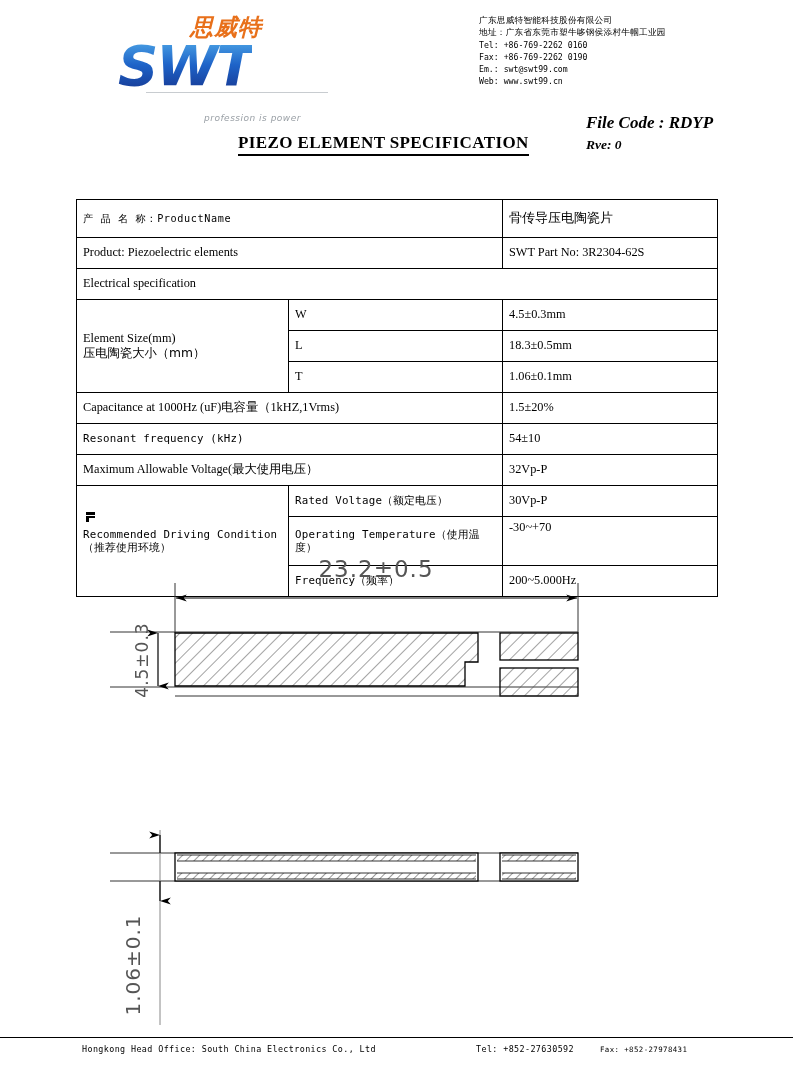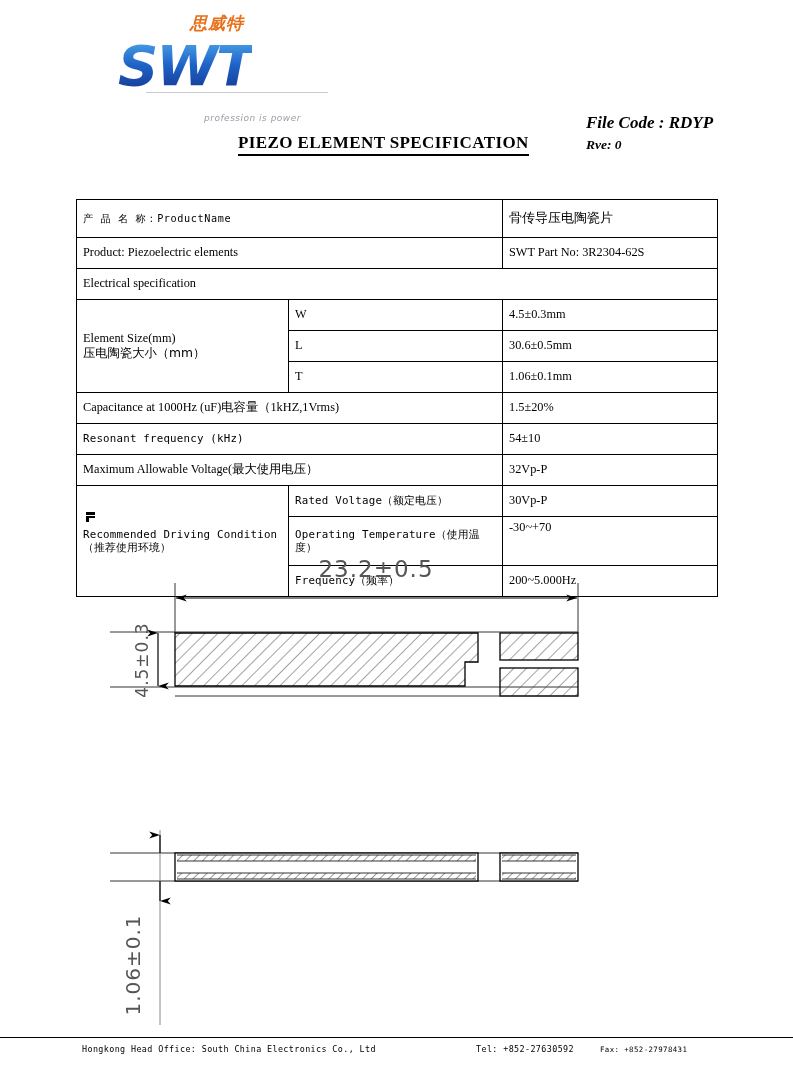--- a/index.html
+++ b/index.html
@@ -25,21 +25,21 @@
   }
   .logo-block {
     position: absolute;
     left: 118px; top: 12px;
     width: 210px; height: 92px;
   }
   .logo-cn {
     position: absolute;
     left: 72px; top: 0px;
     font-family: "DejaVu Sans", sans-serif;
-    font-size: 17px;
+    font-size: 23px;
     font-weight: bold;
     font-style: italic;
     letter-spacing: 1px;
     color: #E8701A;
     white-space: nowrap;
   }
   .logo-swt {
     position: absolute;
     left: 0px; top: 26px;
     font-family: "DejaVu Sans", sans-serif;
@@ -224,20 +224,28 @@
 
 <div class="header">
 
   <div class="logo-block">
     <div class="logo-cn">思威特</div>
     <div class="logo-swt">SWT</div>
     <div class="logo-rule"></div>
     <div class="logo-tagline">profession is power</div>
   </div>
 
+  <div class="contact">
+    <div class="cn">广东思威特智能科技股份有限公司</div>
+    <div class="cn">地址：广东省东莞市塑牛哆钢侯添村牛帼工业园</div>
+    <div>Tel: +86-769-2262 0160</div>
+    <div>Fax: +86-769-2262 0190</div>
+    <div>Em.: swt@swt99.com</div>
+    <div>Web: www.swt99.cn</div>
+  </div>
 </div>
 
 <div class="doc-title">PIEZO ELEMENT SPECIFICATION</div>
 <div class="file-code">File Code : RDYP</div>
 <div class="rev">Rve: 0</div>
 
 <table class="spec-table">
   <colgroup>
     <col style="width:212px">
     <col style="width:106px">
@@ -262,21 +270,21 @@
     <tr>
       <td rowspan="3" class="c">
         <div>Element Size(mm)</div>
         <div class="cn">压电陶瓷大小（mm）</div>
       </td>
       <td colspan="2" class="r-std">W</td>
       <td>4.5±0.3mm</td>
     </tr>
     <tr>
       <td colspan="2" class="r-std">L</td>
-      <td>30.6±0.5mm</td>
+      <td>18.3±0.5mm</td>
     </tr>
     <tr>
       <td colspan="2" class="r-std">T</td>
       <td>1.06±0.1mm</td>
     </tr>
 
     <tr>
       <td colspan="3" class="r-std">Capacitance at 1000Hz (uF)电容量（1kHZ,1Vrms)</td>
       <td>1.5±20%</td>
     </tr>

